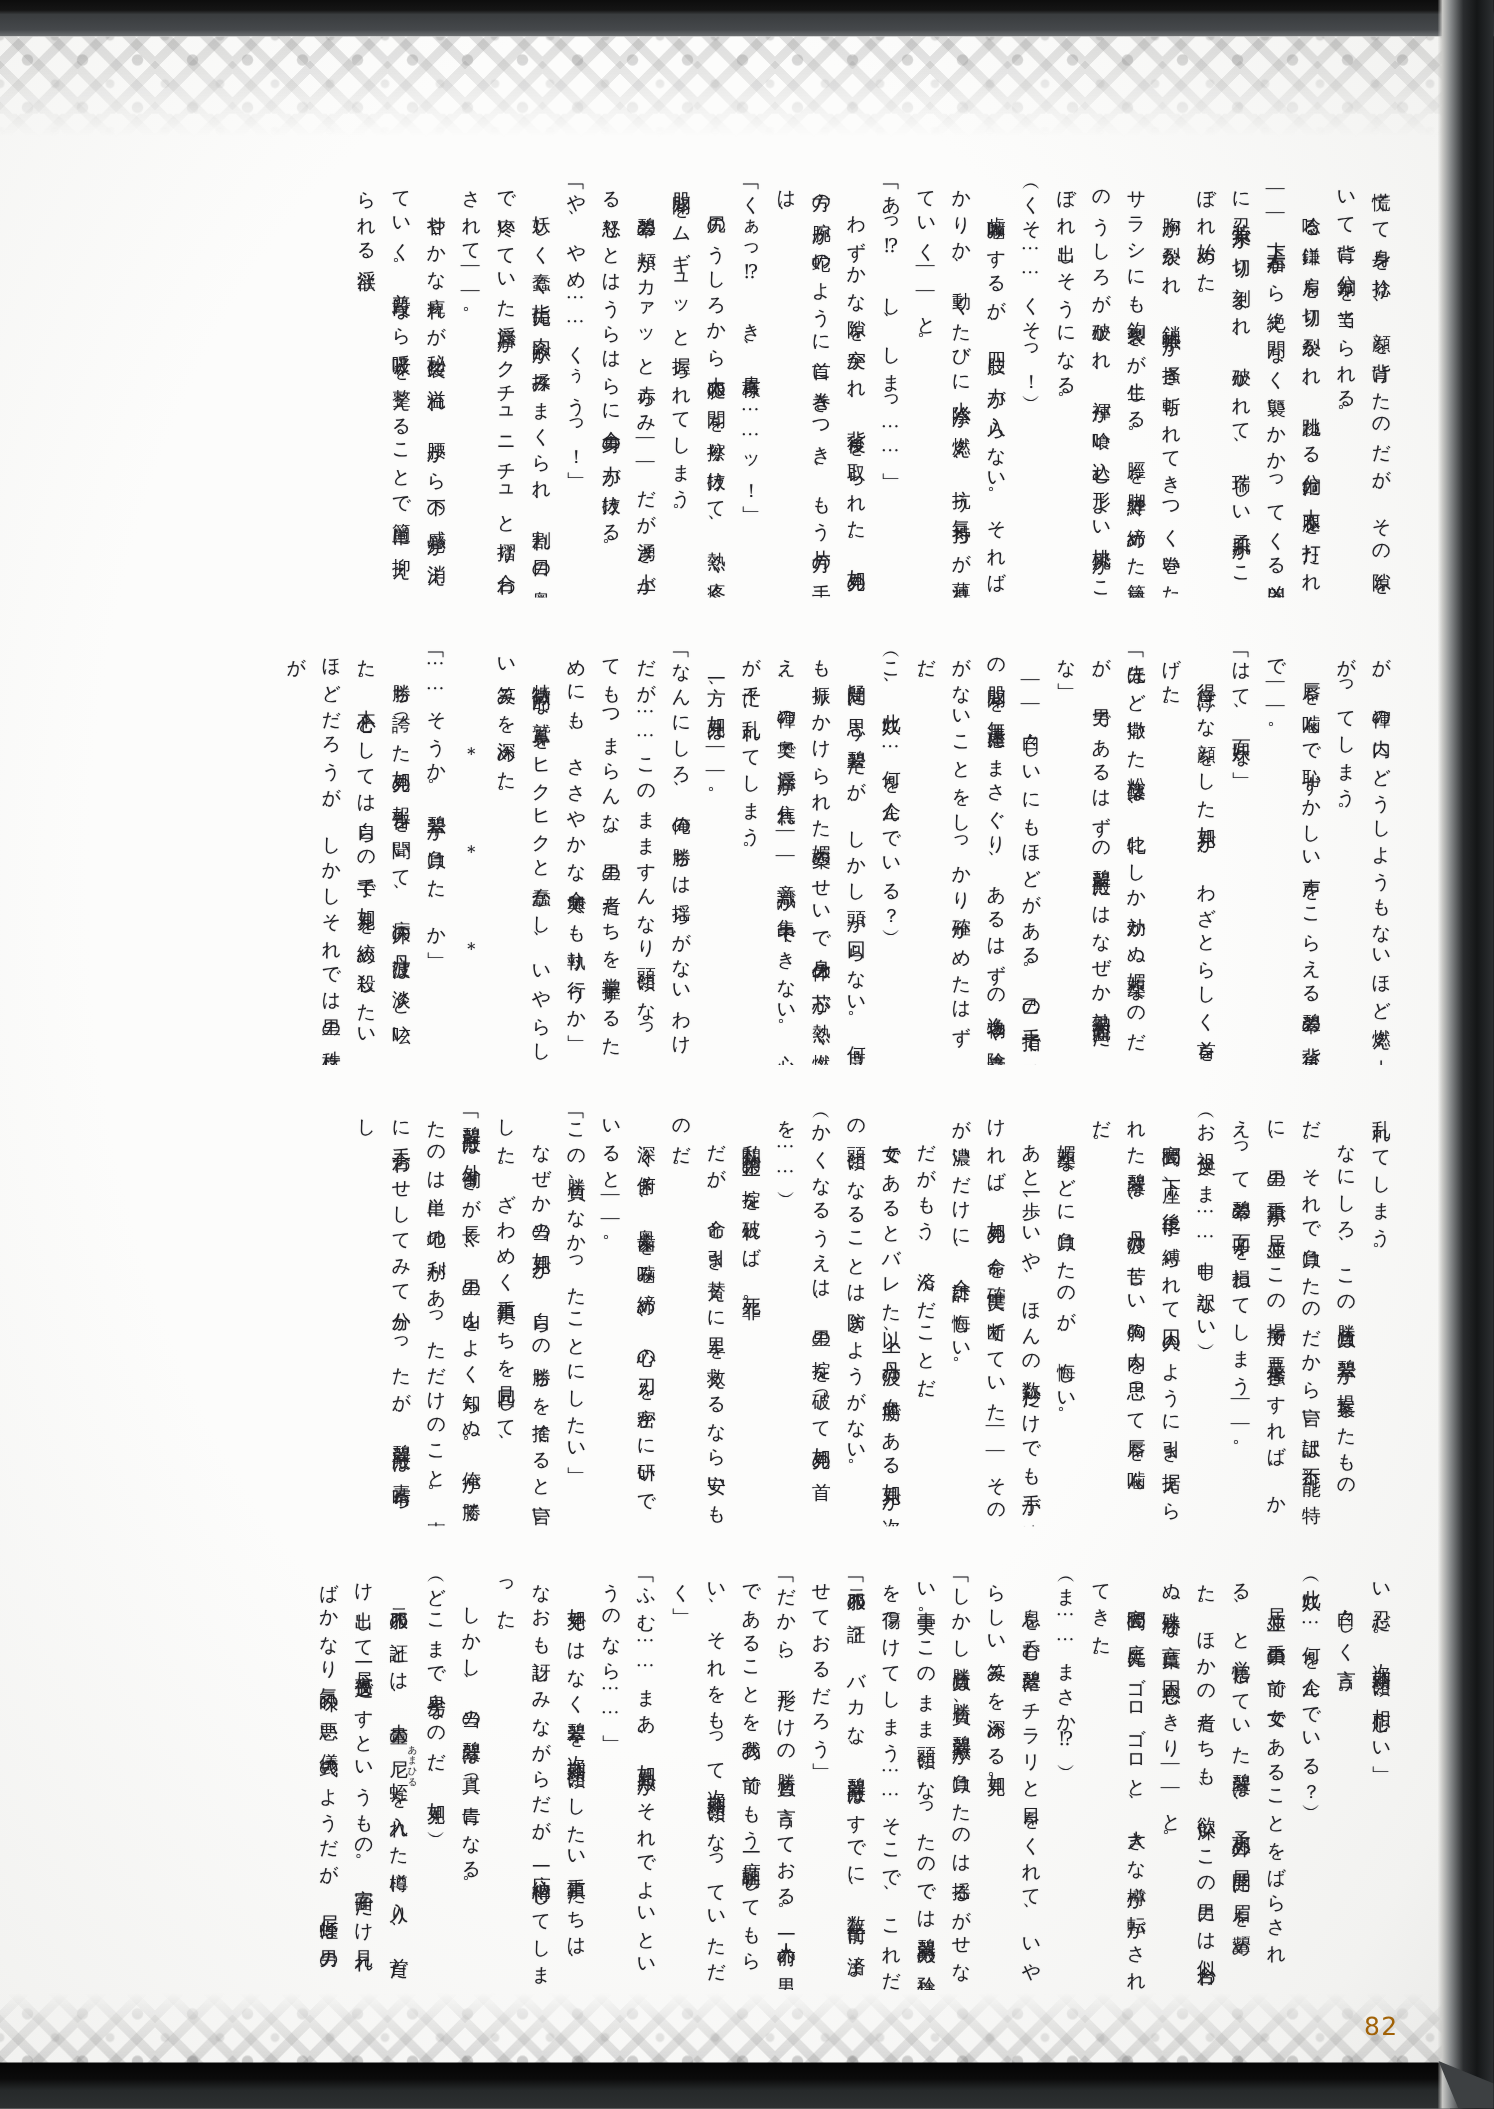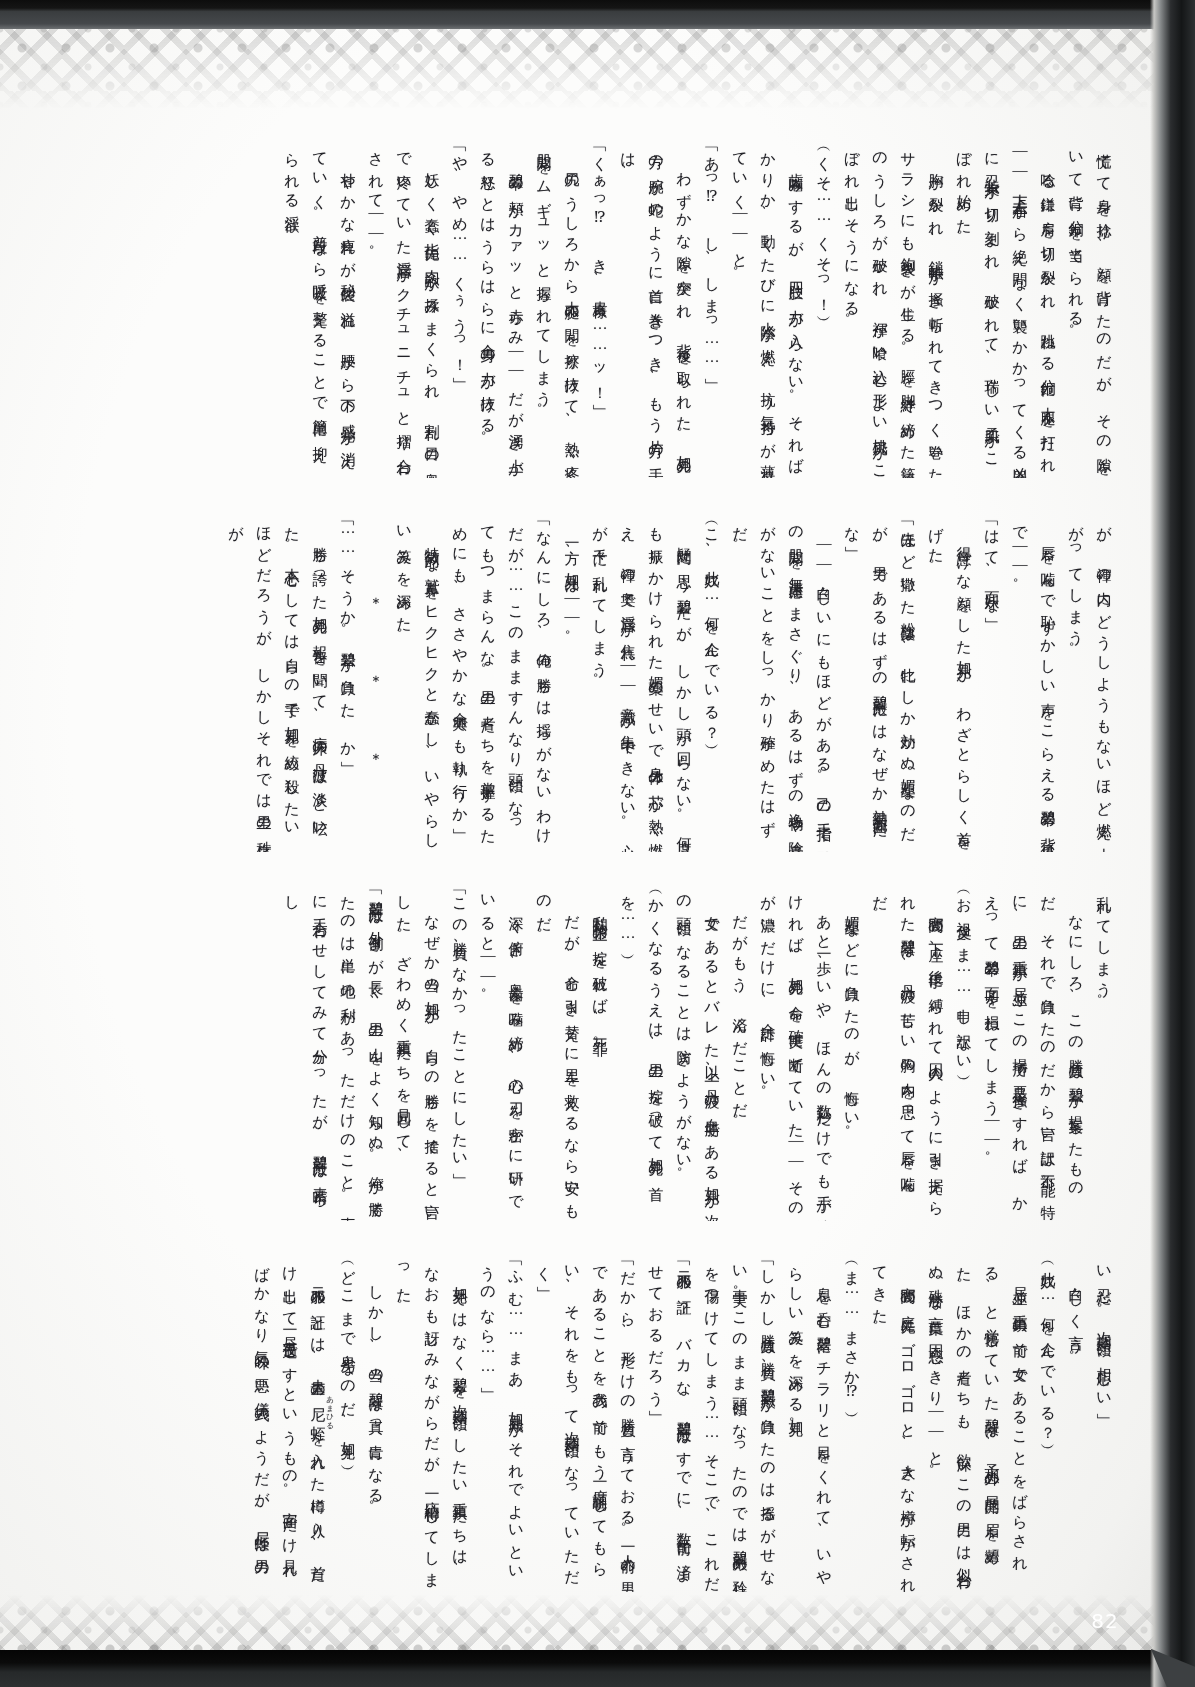--- a/index.html
+++ b/index.html
@@ -70,21 +70,21 @@
   .band-4{top:1256px;}
   .band p{margin:0;padding:0;}
   .band p.indent{text-indent:18.6px;}
   .band p.separator{text-align:center;letter-spacing:24px;}
   ruby rt{font-size:7.5px;letter-spacing:0;color:#3a3a3e;}
   
   .page-number{
     position:absolute;left:1077px;top:1609px;width:56px;z-index:4;
     text-align:center;
     font-family:"DejaVu Sans","Liberation Sans",sans-serif;
-    font-size:20px;color:#ffffff;letter-spacing:1px;
+    font-size:20px;color:#a16207;letter-spacing:1px;
   }
 </style>
 </head>
 <body>
 
 <div class="scan">
 
   <div class="page"></div>
 
   <div class="pattern pattern-top"></div>

